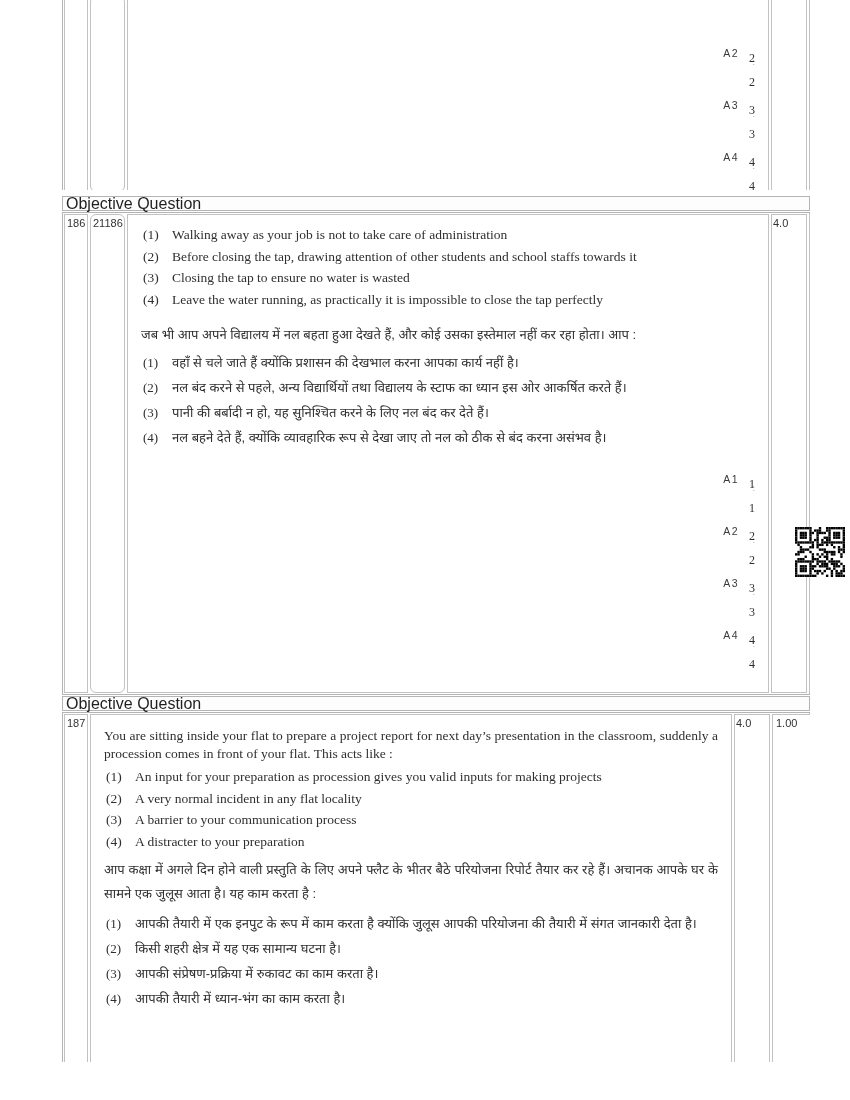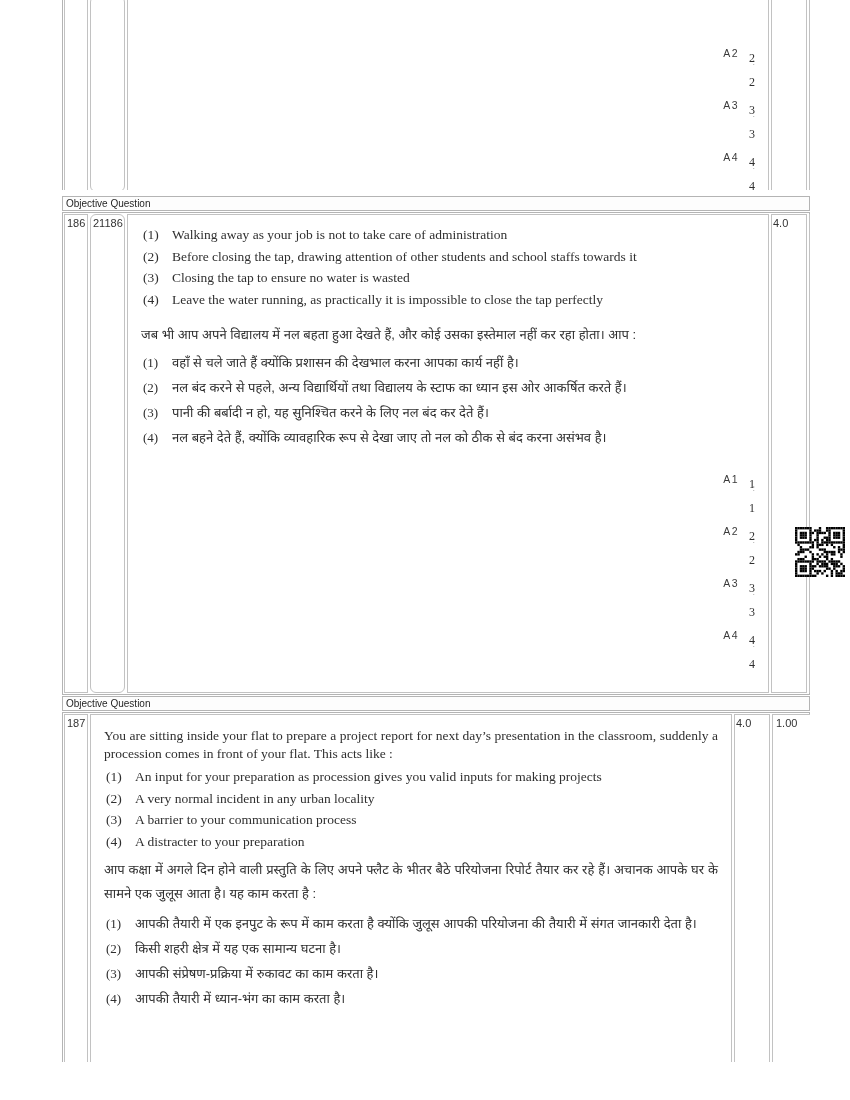--- a/index.html
+++ b/index.html
@@ -11,21 +11,21 @@
   
   .qblock { border:1px solid #b4b4b4; padding:1px; display:flex; gap:2px; background:#fff; align-items:stretch; }
   .cell   { border:1px solid #c2c2c2; flex:none; overflow:hidden; background:#fff; }
   .c-num   { width:24px;  padding:2px 1px 0 2px; font-size:11px; color:#333; }
   .c-id    { width:35px;  padding:2px 1px 0 2px; font-size:11px; color:#333;border-radius:6px; }
   .c-body  { width:642px; padding:12px 13px 0 13px; }
   .c-marks { width:36px;  padding:2px 0 0 1px; font-size:11px; color:#333; }
   .c-neg   { width:40px;  padding:2px 0 0 3px; font-size:11px; color:#333; }
 
   .header-bar { border:1px solid #b4b4b4; height:15px; margin-top:6px;
-    font-size:10px; line-height:13px; padding-left:3px; color:#1f1f1f; background:#fdfdfd; }
+    font-size:16px; line-height:13px; padding-left:3px; color:#1f1f1f; background:#fdfdfd; }
 
   .clip-top { height:190px; overflow:hidden; }
   .clip-top .qblock { height:200px; margin-top:-6px; }
   .clip-top .answers { margin-top:34px; }
 
   #q186 { height:483px; margin-top:1px; }
   .clip-bottom { height:350px; overflow:hidden; margin-top:1px; }
   .clip-bottom .qblock { height:380px; }
   .bar2 { margin-top:1px; }
 
@@ -163,21 +163,21 @@
     <div class="qblock">
       <div class="cell c-num"><span>187</span></div>
       <div class="cell c-body">
         <div class="q-text lh175">You are sitting inside your flat to prepare a project report for next day’s presentation in the classroom, suddenly a procession comes in front of your flat. This acts like :</div>
         <div class="opt">
             <span class="num">(1)</span>
             <span class="txt">An input for your preparation as procession gives you valid inputs for making projects</span>
           </div>
         <div class="opt">
             <span class="num">(2)</span>
-            <span class="txt">A very normal incident in any urban locality</span>
+            <span class="txt">A very normal incident in any flat locality</span>
           </div>
         <div class="opt">
             <span class="num">(3)</span>
             <span class="txt">A barrier to your communication process</span>
           </div>
         <div class="opt">
             <span class="num">(4)</span>
             <span class="txt">A distracter to your preparation</span>
           </div>
 

